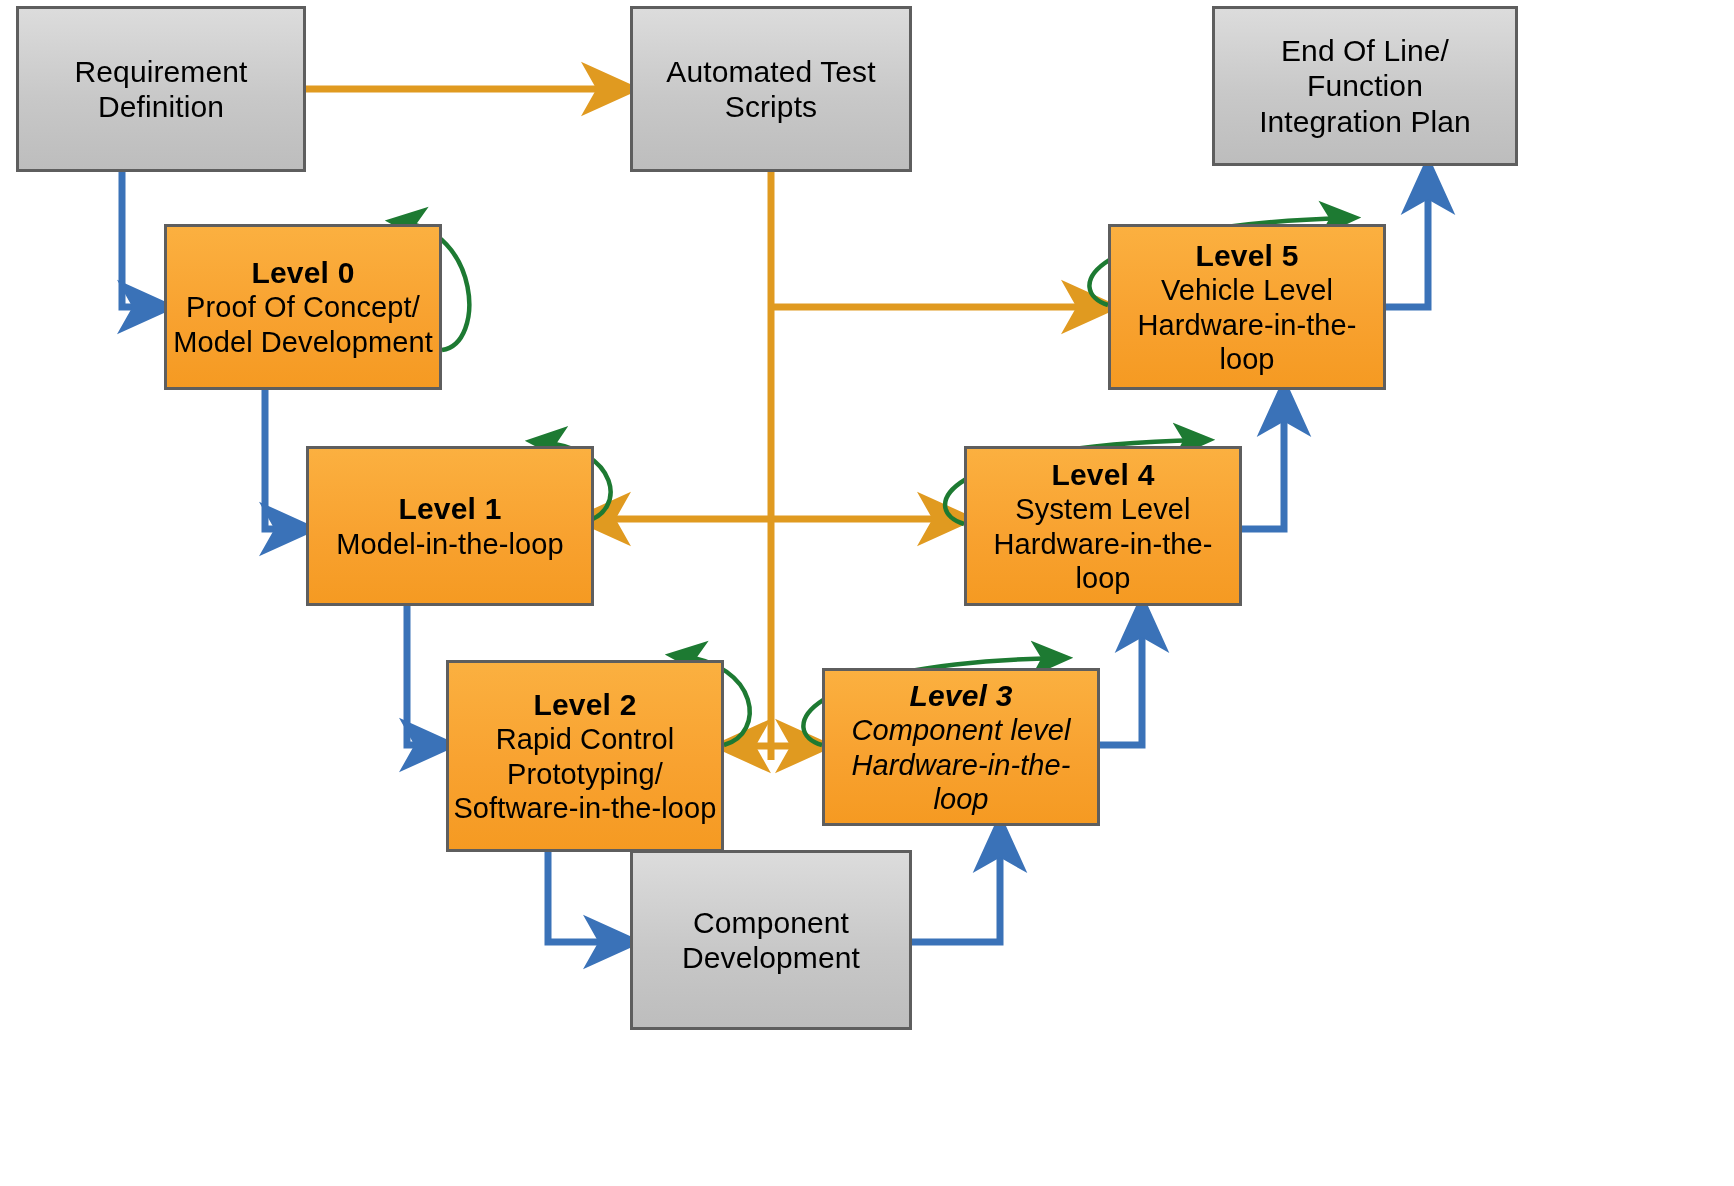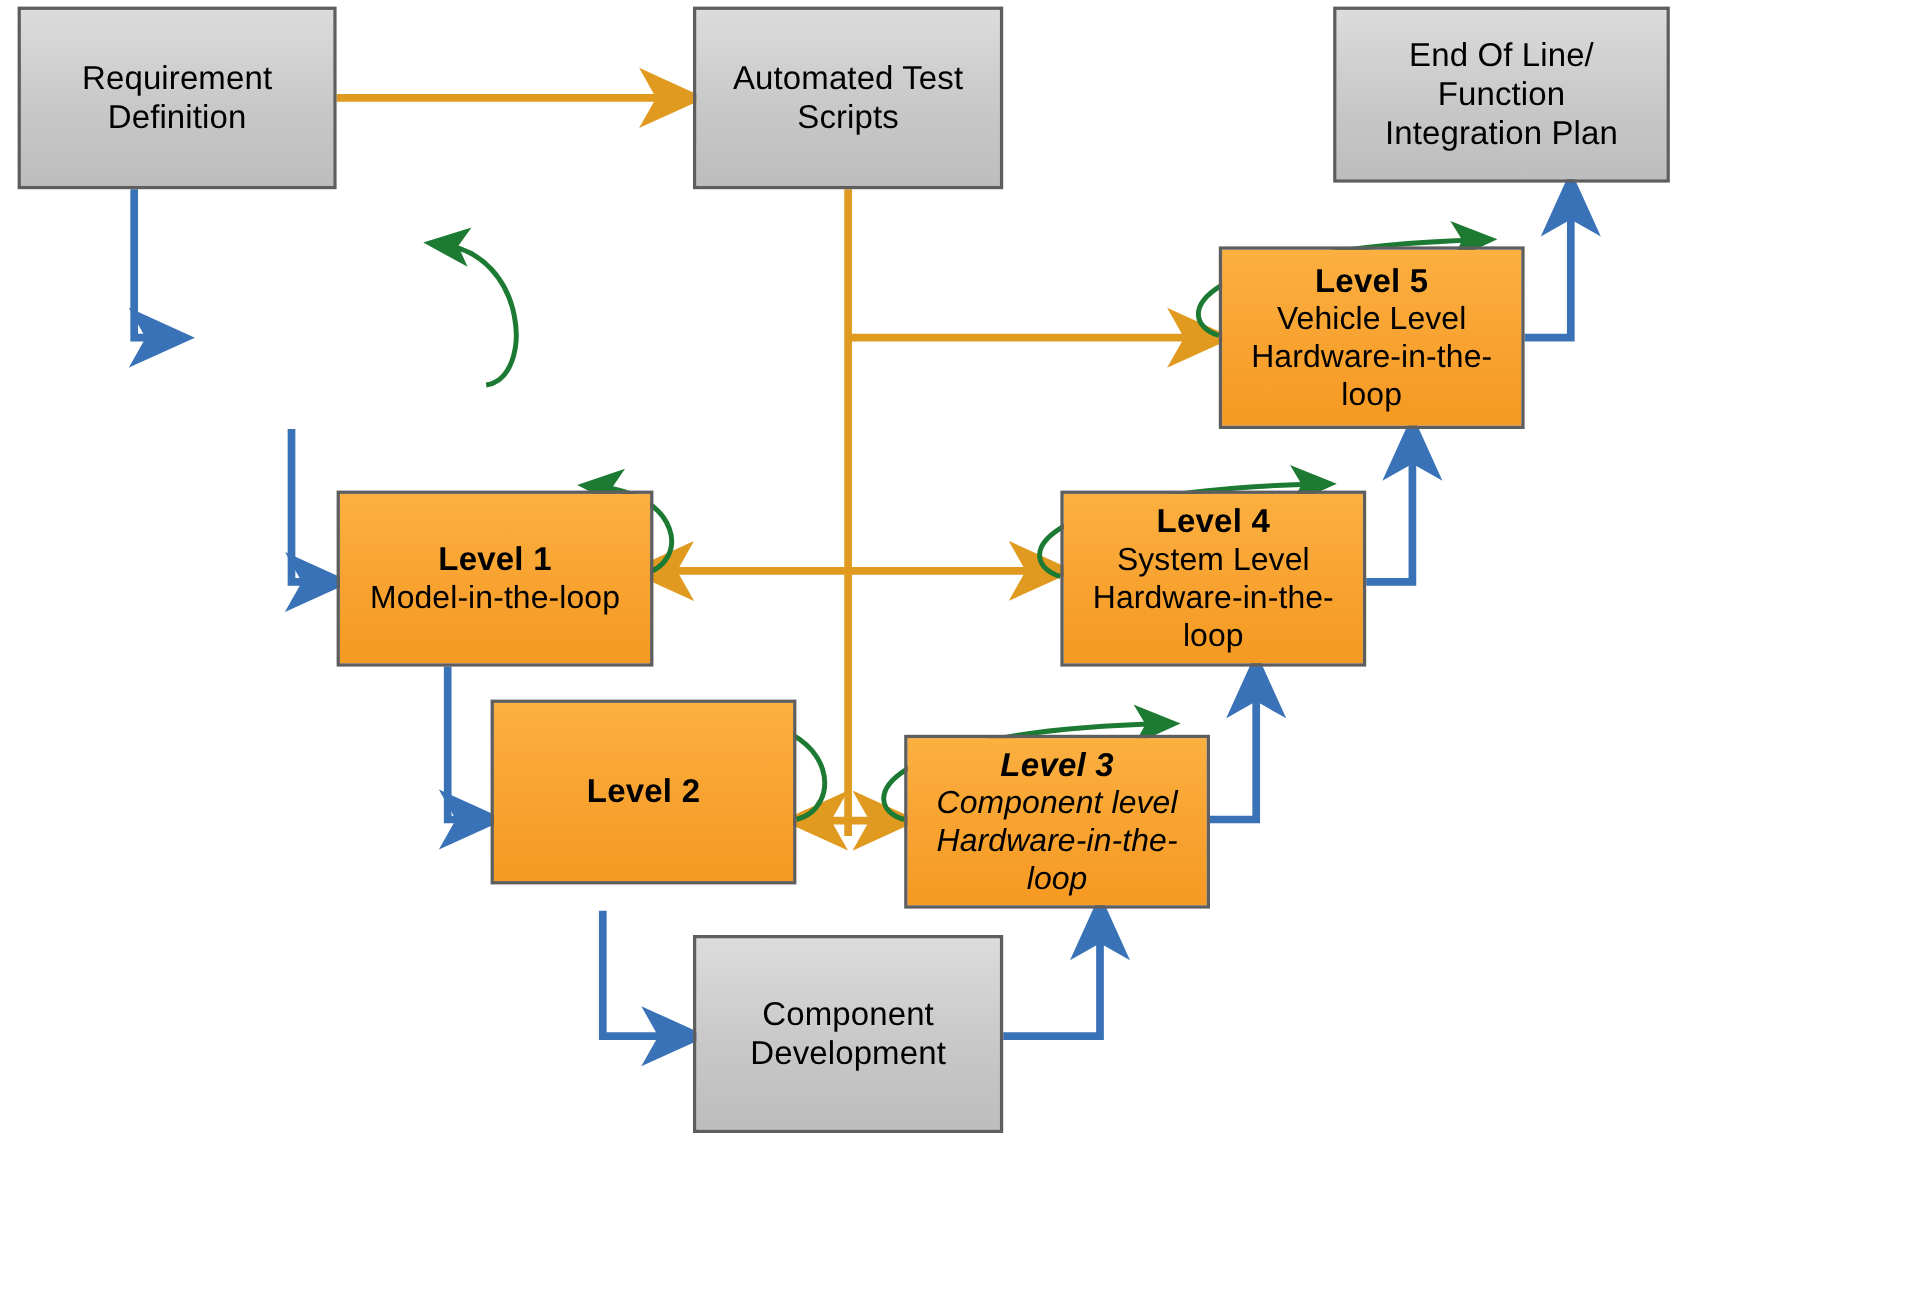--- a/index.html
+++ b/index.html
@@ -170,30 +170,42 @@
   </div>
 
   <div class="node gray" style="left:1212px;top:6px;width:306px;height:160px;">
     <div class="sub">
       <span class="line">End Of Line/</span>
       <span class="line">Function</span>
       <span class="line">Integration Plan</span>
     </div>
   </div>
 
+  <div class="node orange" style="left:164px;top:224px;width:278px;height:166px;">
+    <span class="title">Level 0</span>
+    <div class="sub">
+      <span class="line">Proof Of Concept/</span>
+      <span class="line">Model Development</span>
+    </div>
+  </div>
 
   <div class="node orange" style="left:306px;top:446px;width:288px;height:160px;">
     <span class="title">Level 1</span>
     <div class="sub">
       <span class="line">Model-in-the-loop</span>
     </div>
   </div>
 
-  <div class="node orange" style="left:446px;top:636px;width:278px;height:168px;">
+  <div class="node orange" style="left:446px;top:660px;width:278px;height:192px;">
     <span class="title">Level 2</span>
+    <div class="sub">
+      <span class="line">Rapid Control</span>
+      <span class="line">Prototyping/</span>
+      <span class="line">Software-in-the-loop</span>
+    </div>
   </div>
 
   <div class="node orange" style="left:822px;top:668px;width:278px;height:158px;font-style:italic;">
     <span class="title">Level 3</span>
     <div class="sub">
       <span class="line">Component level</span>
       <span class="line">Hardware-in-the-loop</span>
     </div>
   </div>
 

